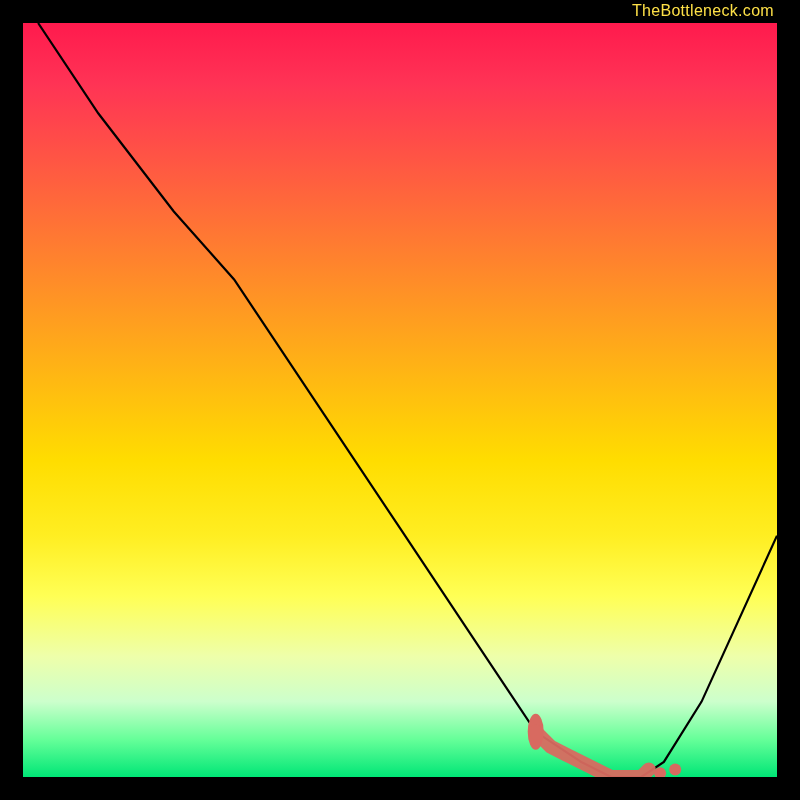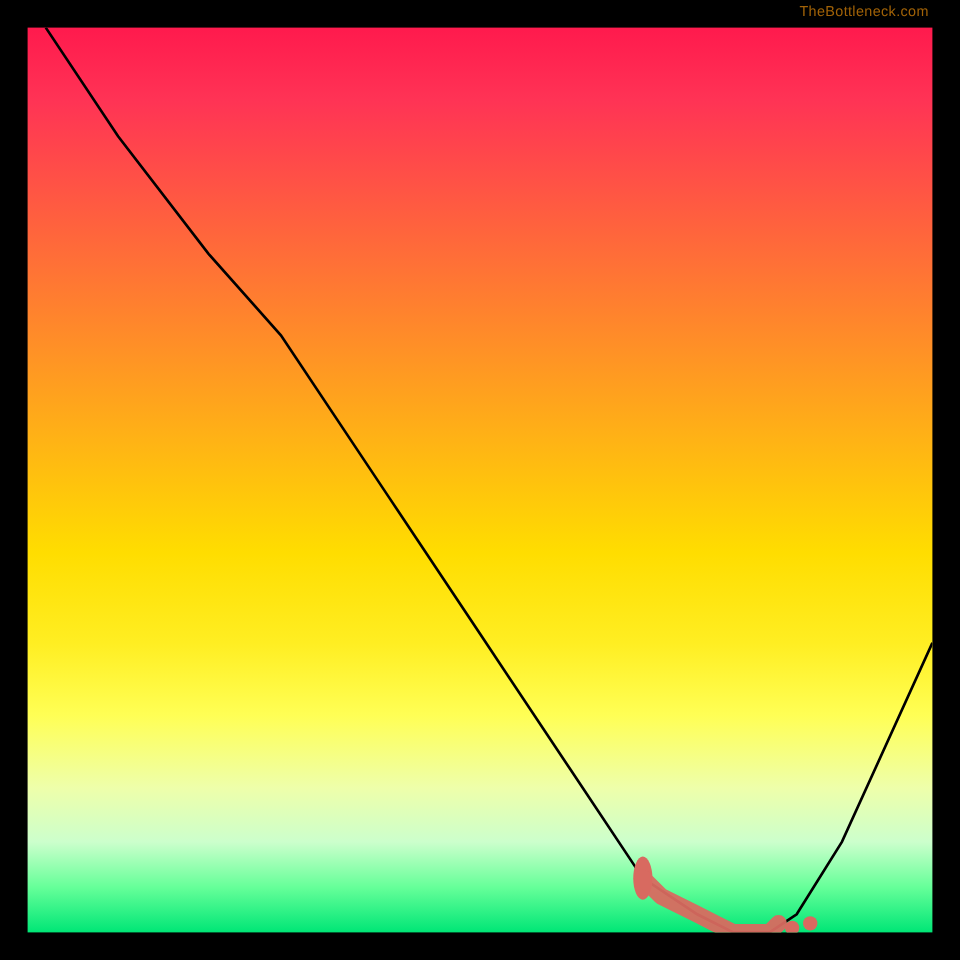--- a/index.html
+++ b/index.html
@@ -31,22 +31,22 @@
       #eeffaa 84%,
       #ccffcc 90%,
       #66ff99 95%,
       #00e676 100%
     );
   }
   .watermark {
     position: absolute;
     top: 2px;
     right: 26px;
-    color: #a16207;
-    font-size: 12px;
+    color: #fde047;
+    font-size: 16px;
     font-weight: 500;
     letter-spacing: 0.3px;
   }
   svg.curve {
     position: absolute;
     left: 0;
     top: 0;
     width: 100%;
     height: 100%;
     pointer-events: none;

